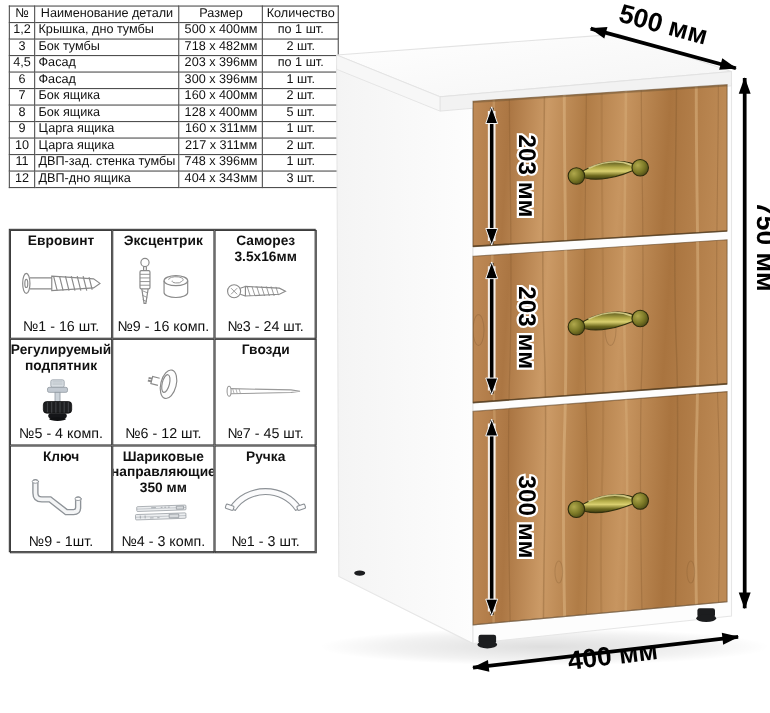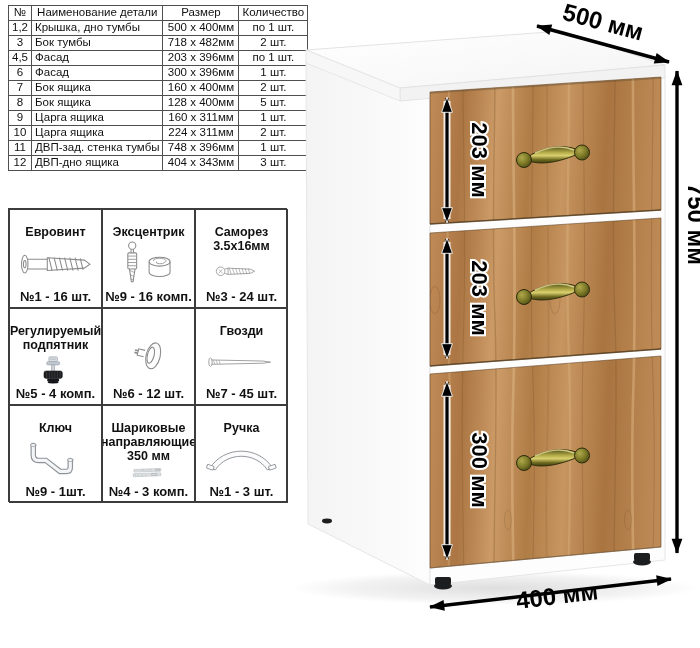--- a/index.html
+++ b/index.html
@@ -9,25 +9,25 @@
   #parts-table{position:absolute;left:8px;top:5px;border-collapse:collapse;
                table-layout:fixed;font-size:11.5px;line-height:1;}
   #parts-table th,#parts-table td{border:1px solid #4f4f4f;height:14px;padding:0 3px;
                text-align:center;font-weight:normal;white-space:nowrap;overflow:hidden;}
   #parts-table td.c1{text-align:left;}
   
   #hw-grid{position:absolute;left:8px;top:208px;width:279px;height:294px;
            display:grid;grid-template-columns:93px 93px 93px;grid-template-rows:99px 97px 98px;
            border:1px solid #3c3c3c;box-sizing:border-box;}
   .hw-cell{border:1px solid #3c3c3c;display:flex;flex-direction:column;align-items:center;
-           padding:16px 2px 3px;box-sizing:border-box;overflow:hidden;}
+           padding:3px 2px 3px;box-sizing:border-box;overflow:hidden;}
   .hw-name{font-weight:bold;font-size:12.5px;text-align:center;line-height:1.1;}
   .hw-ico{flex:1;width:95%;min-height:0;}
   .hw-ico svg{width:100%;height:100%;}
-  .hw-count{font-weight:bold;font-size:13px;margin-top:1px;}
+  .hw-count{font-weight:normal;font-size:13px;margin-top:1px;}
   
   #cabinet{position:absolute;left:0;top:0;width:700px;height:648px;}
   .dim{font-size:24px;font-weight:bold;fill:#000;text-anchor:middle;}
   .dimw{font-size:22px;font-weight:bold;fill:#000;text-anchor:middle;
         paint-order:stroke;stroke:#fff;stroke-width:4px;}
 </style>
 </head>
 <body>
 
 <div class="stage">
@@ -84,21 +84,21 @@
         </tr>
         <tr>
           <td class="c0">9</td>
           <td class="c1">Царга ящика</td>
           <td class="c2">160 х 311мм</td>
           <td class="c3">1 шт.</td>
         </tr>
         <tr>
           <td class="c0">10</td>
           <td class="c1">Царга ящика</td>
-          <td class="c2">224 х 311мм</td>
+          <td class="c2">217 х 311мм</td>
           <td class="c3">2 шт.</td>
         </tr>
         <tr>
           <td class="c0">11</td>
           <td class="c1">ДВП-зад. стенка тумбы</td>
           <td class="c2">748 х 396мм</td>
           <td class="c3">1 шт.</td>
         </tr>
         <tr>
           <td class="c0">12</td>

